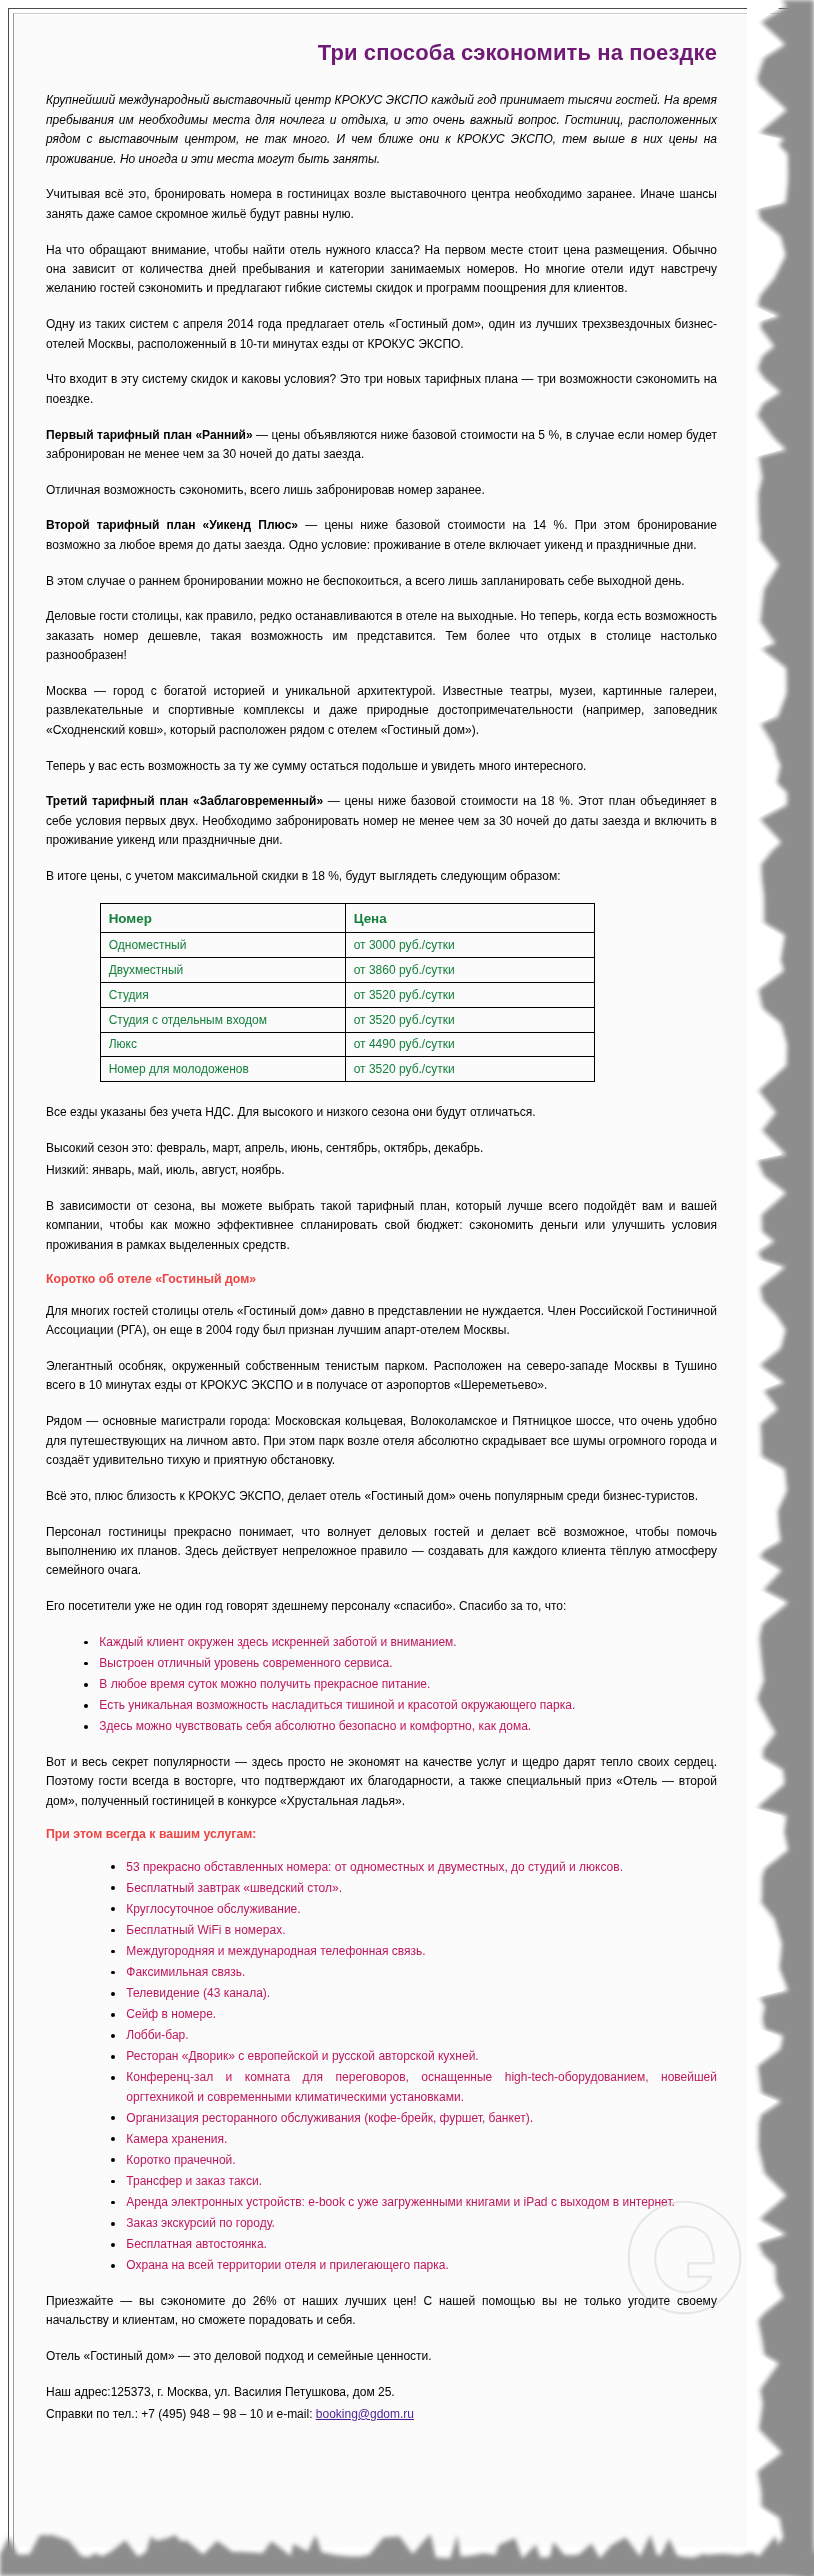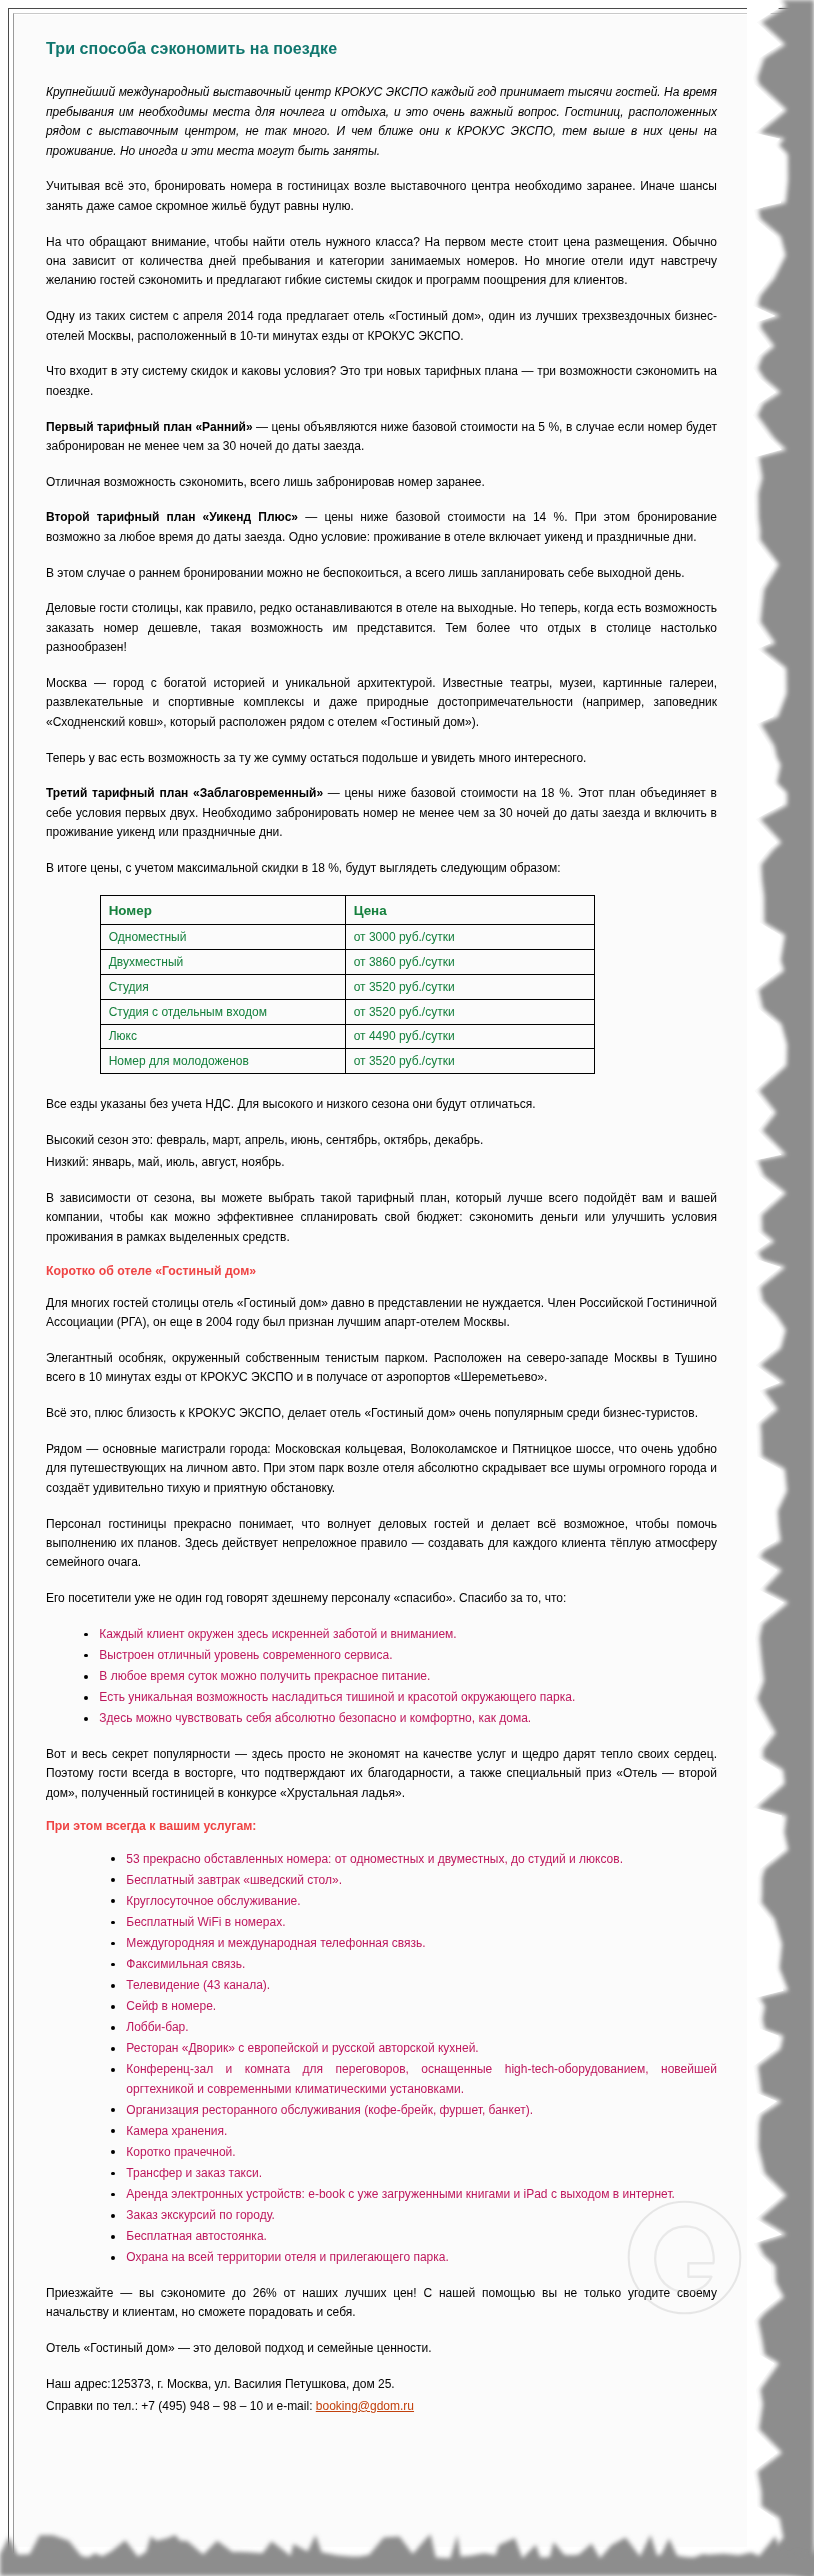--- a/index.html
+++ b/index.html
@@ -75,26 +75,26 @@
 
   
   #content {
     position: absolute;
     left: 46px;
     top: 27px;
     width: 671px;
   }
 
   h1.doc-title {
-    font-size: 16px;
+    font-size: 22px;
     font-weight: bold;
-    text-align: left;
+    text-align: right;
     margin: 13.4px 0 25px 0;
     letter-spacing: 0.1px;
-    color: #0f766e;
+    color: #701a75;
   }
 
   p.para {
     font-size: 12px;
     line-height: 1.62;
     text-align: justify;
     margin: 0 0 16.3px 0;
     color: #000;
   }
   p.para.lead {
@@ -163,21 +163,21 @@
     position: absolute;
     left: 0;
     top: 7.7px;
     width: 3.8px;
     height: 3.8px;
     background: #000;
     border-radius: 50%;
   }
 
   a.mail-link {
-    color: #c2410c;
+    color: #4c1d95;
     text-decoration: underline;
   }
 
   
   #watermark {
     position: absolute;
     left: 621px;
     top: 2194px;
     width: 127px;
     height: 127px;
@@ -297,23 +297,23 @@
     <p class="para last-tight">Низкий: январь, май, июль, август, ноябрь.</p>
 
     <p class="para">В зависимости от сезона, вы можете выбрать такой тарифный план, который лучше всего подойдёт вам и вашей компании, чтобы как можно эффективнее спланировать свой бюджет: сэкономить деньги или улучшить условия проживания в рамках выделенных средств.</p>
 
     <h3 class="sub-head">Коротко об отеле «Гостиный дом»</h3>
 
     <p class="para">Для многих гостей столицы отель «Гостиный дом» давно в представлении не нуждается. Член Российской Гостиничной Ассоциации (РГА), он еще в 2004 году был признан лучшим апарт-отелем Москвы.</p>
 
     <p class="para">Элегантный особняк, окруженный собственным тенистым парком. Расположен на северо-западе Москвы в Тушино всего в 10 минутах езды от КРОКУС ЭКСПО и в получасе от аэропортов «Шереметьево».</p>
 
+    <p class="para">Рядом — основные магистрали города: Московская кольцевая, Волоколамское и Пятницкое шоссе, что очень удобно для путешествующих на личном авто. При этом парк возле отеля абсолютно скрадывает все шумы огромного города и создаёт удивительно тихую и приятную обстановку.</p>
+
     <p class="para">Всё это, плюс близость к КРОКУС ЭКСПО, делает отель «Гостиный дом» очень популярным среди бизнес-туристов.</p>
-
-    <p class="para">Рядом — основные магистрали города: Московская кольцевая, Волоколамское и Пятницкое шоссе, что очень удобно для путешествующих на личном авто. При этом парк возле отеля абсолютно скрадывает все шумы огромного города и создаёт удивительно тихую и приятную обстановку.</p>
 
     <p class="para">Персонал гостиницы прекрасно понимает, что волнует деловых гостей и делает всё возможное, чтобы помочь выполнению их планов. Здесь действует непреложное правило — создавать для каждого клиента тёплую атмосферу семейного очага.</p>
 
     <p class="para">Его посетители уже не один год говорят здешнему персоналу «спасибо». Спасибо за то, что:</p>
 
     <ul class="bullets" id="thanks-list">
         <li>Каждый клиент окружен здесь искренней заботой и вниманием.</li>
         <li>Выстроен отличный уровень современного сервиса.</li>
         <li>В любое время суток можно получить прекрасное питание.</li>
         <li>Есть уникальная возможность насладиться тишиной и красотой окружающего парка.</li>

